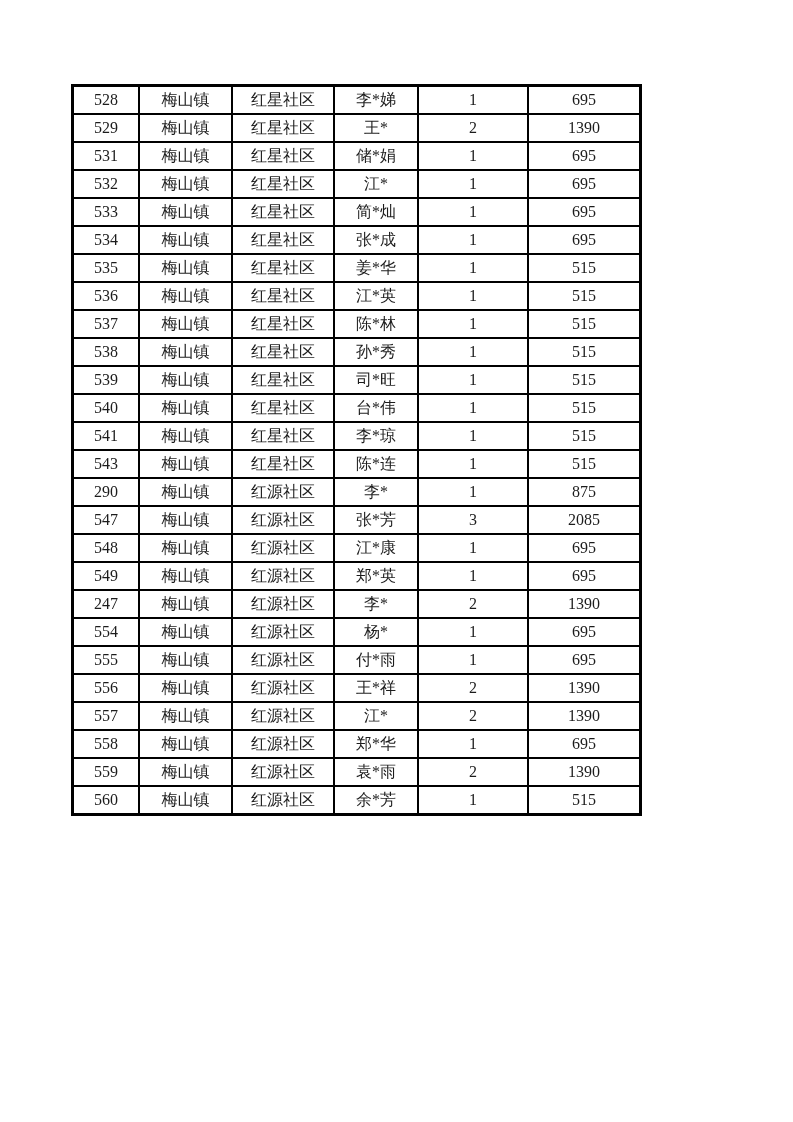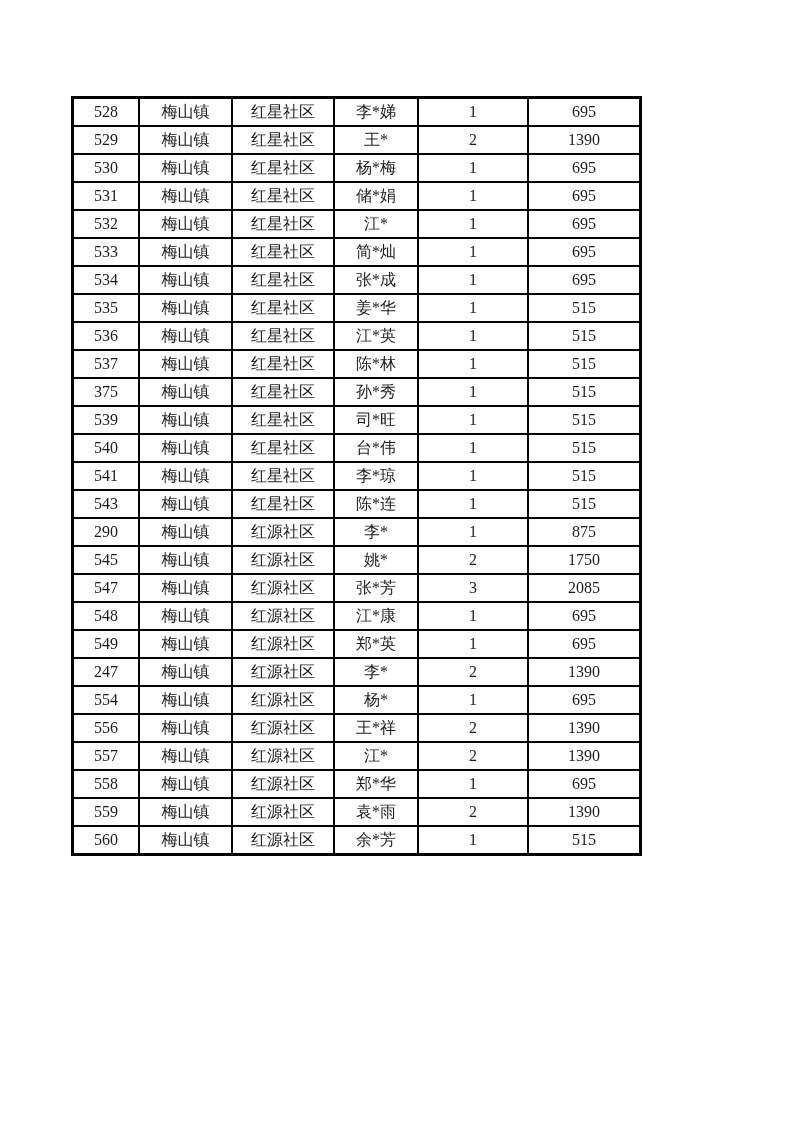--- a/index.html
+++ b/index.html
@@ -18,21 +18,21 @@
     position: absolute;
     left: 0;
     top: 0;
     width: 793px;
     height: 1122px;
     background: #ffffff;
   }
   table.grid {
     position: absolute;
     left: 71px;
-    top: 96px;
+    top: 84px;
     border-collapse: separate;
     border-spacing: 0;
     border: 2px solid #000000;
     table-layout: fixed;
     background: #ffffff;
   }
   table.grid td {
     border: 1px solid #000000;
     box-sizing: border-box;
     height: 28px;
@@ -70,28 +70,20 @@
         </tr>
         <tr>
           <td>529</td>
           <td>梅山镇</td>
           <td>红星社区</td>
           <td>王*</td>
           <td>2</td>
           <td>1390</td>
         </tr>
         <tr>
-          <td>530</td>
-          <td>梅山镇</td>
-          <td>红星社区</td>
-          <td>杨*梅</td>
-          <td>1</td>
-          <td>695</td>
-        </tr>
-        <tr>
           <td>531</td>
           <td>梅山镇</td>
           <td>红星社区</td>
           <td>储*娟</td>
           <td>1</td>
           <td>695</td>
         </tr>
         <tr>
           <td>532</td>
           <td>梅山镇</td>
@@ -134,21 +126,21 @@
         </tr>
         <tr>
           <td>537</td>
           <td>梅山镇</td>
           <td>红星社区</td>
           <td>陈*林</td>
           <td>1</td>
           <td>515</td>
         </tr>
         <tr>
-          <td>375</td>
+          <td>538</td>
           <td>梅山镇</td>
           <td>红星社区</td>
           <td>孙*秀</td>
           <td>1</td>
           <td>515</td>
         </tr>
         <tr>
           <td>539</td>
           <td>梅山镇</td>
           <td>红星社区</td>
@@ -180,28 +172,20 @@
           <td>1</td>
           <td>515</td>
         </tr>
         <tr>
           <td>290</td>
           <td>梅山镇</td>
           <td>红源社区</td>
           <td>李*</td>
           <td>1</td>
           <td>875</td>
-        </tr>
-        <tr>
-          <td>545</td>
-          <td>梅山镇</td>
-          <td>红源社区</td>
-          <td>姚*</td>
-          <td>2</td>
-          <td>1750</td>
         </tr>
         <tr>
           <td>547</td>
           <td>梅山镇</td>
           <td>红源社区</td>
           <td>张*芳</td>
           <td>3</td>
           <td>2085</td>
         </tr>
         <tr>
@@ -226,20 +210,28 @@
           <td>红源社区</td>
           <td>李*</td>
           <td>2</td>
           <td>1390</td>
         </tr>
         <tr>
           <td>554</td>
           <td>梅山镇</td>
           <td>红源社区</td>
           <td>杨*</td>
+          <td>1</td>
+          <td>695</td>
+        </tr>
+        <tr>
+          <td>555</td>
+          <td>梅山镇</td>
+          <td>红源社区</td>
+          <td>付*雨</td>
           <td>1</td>
           <td>695</td>
         </tr>
         <tr>
           <td>556</td>
           <td>梅山镇</td>
           <td>红源社区</td>
           <td>王*祥</td>
           <td>2</td>
           <td>1390</td>

